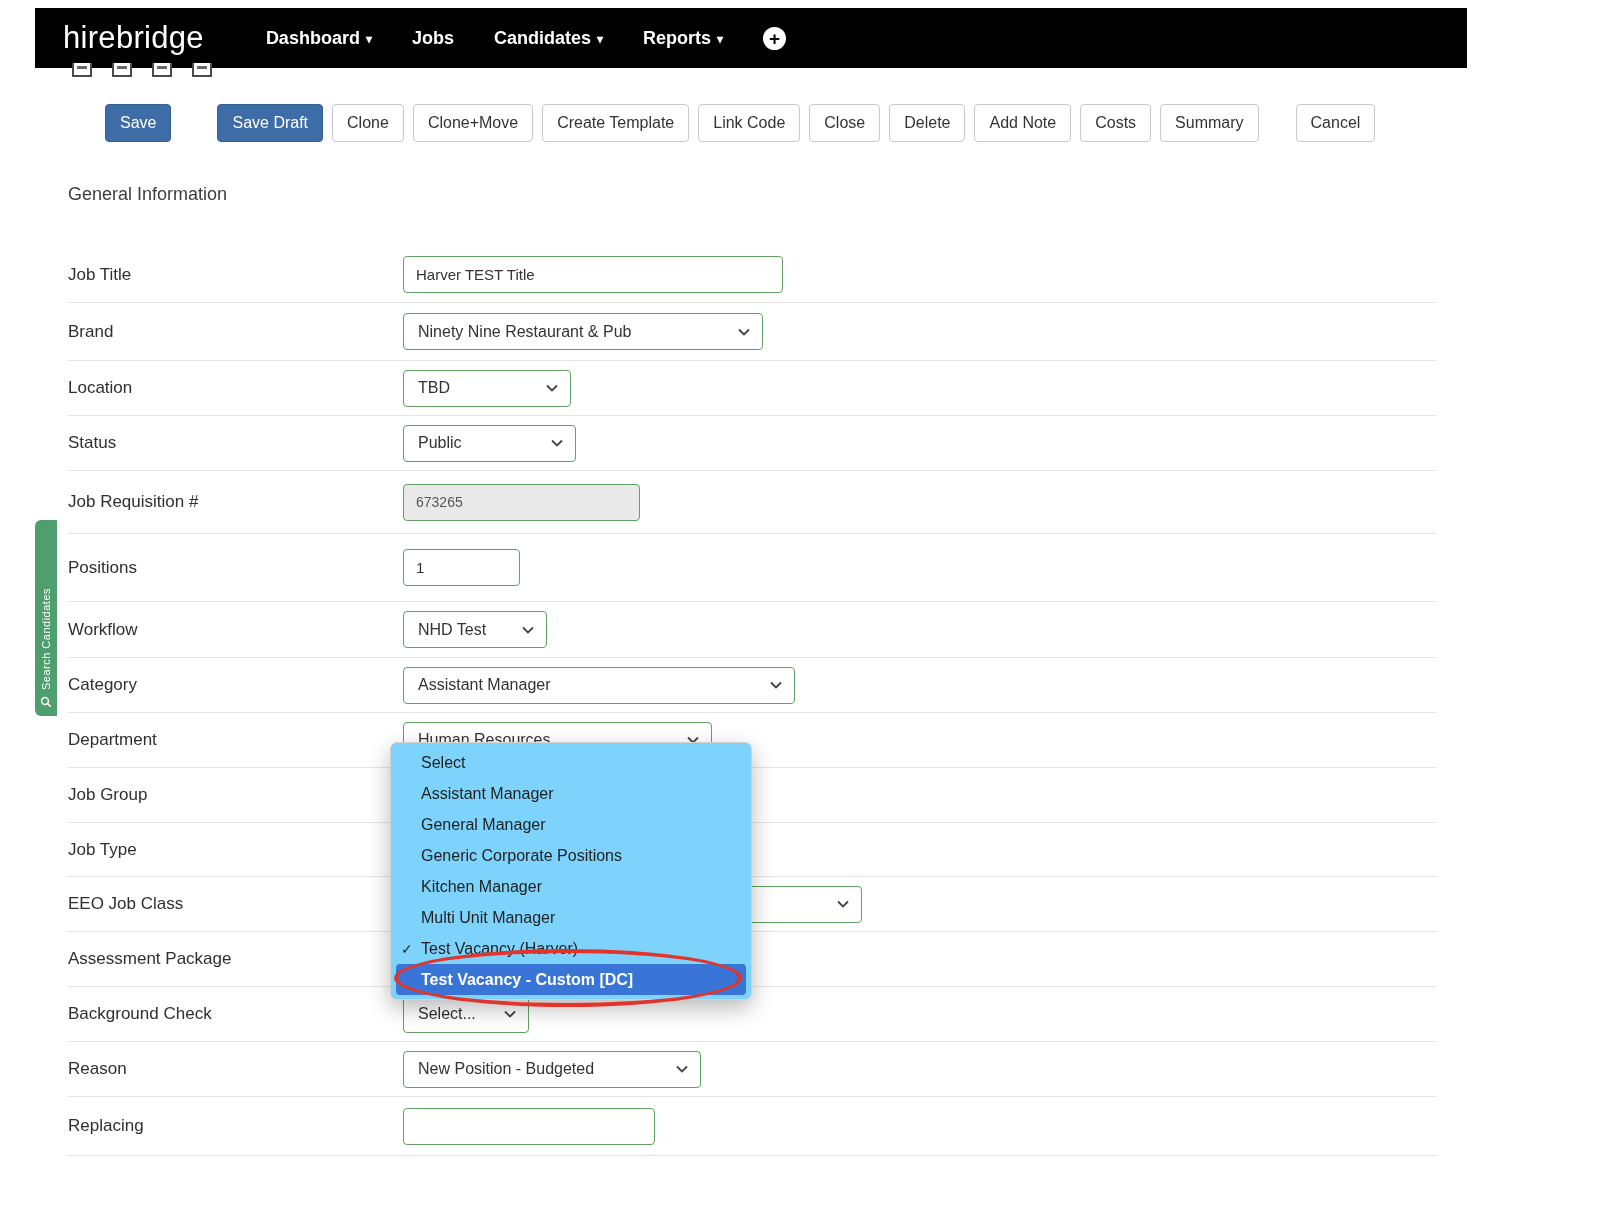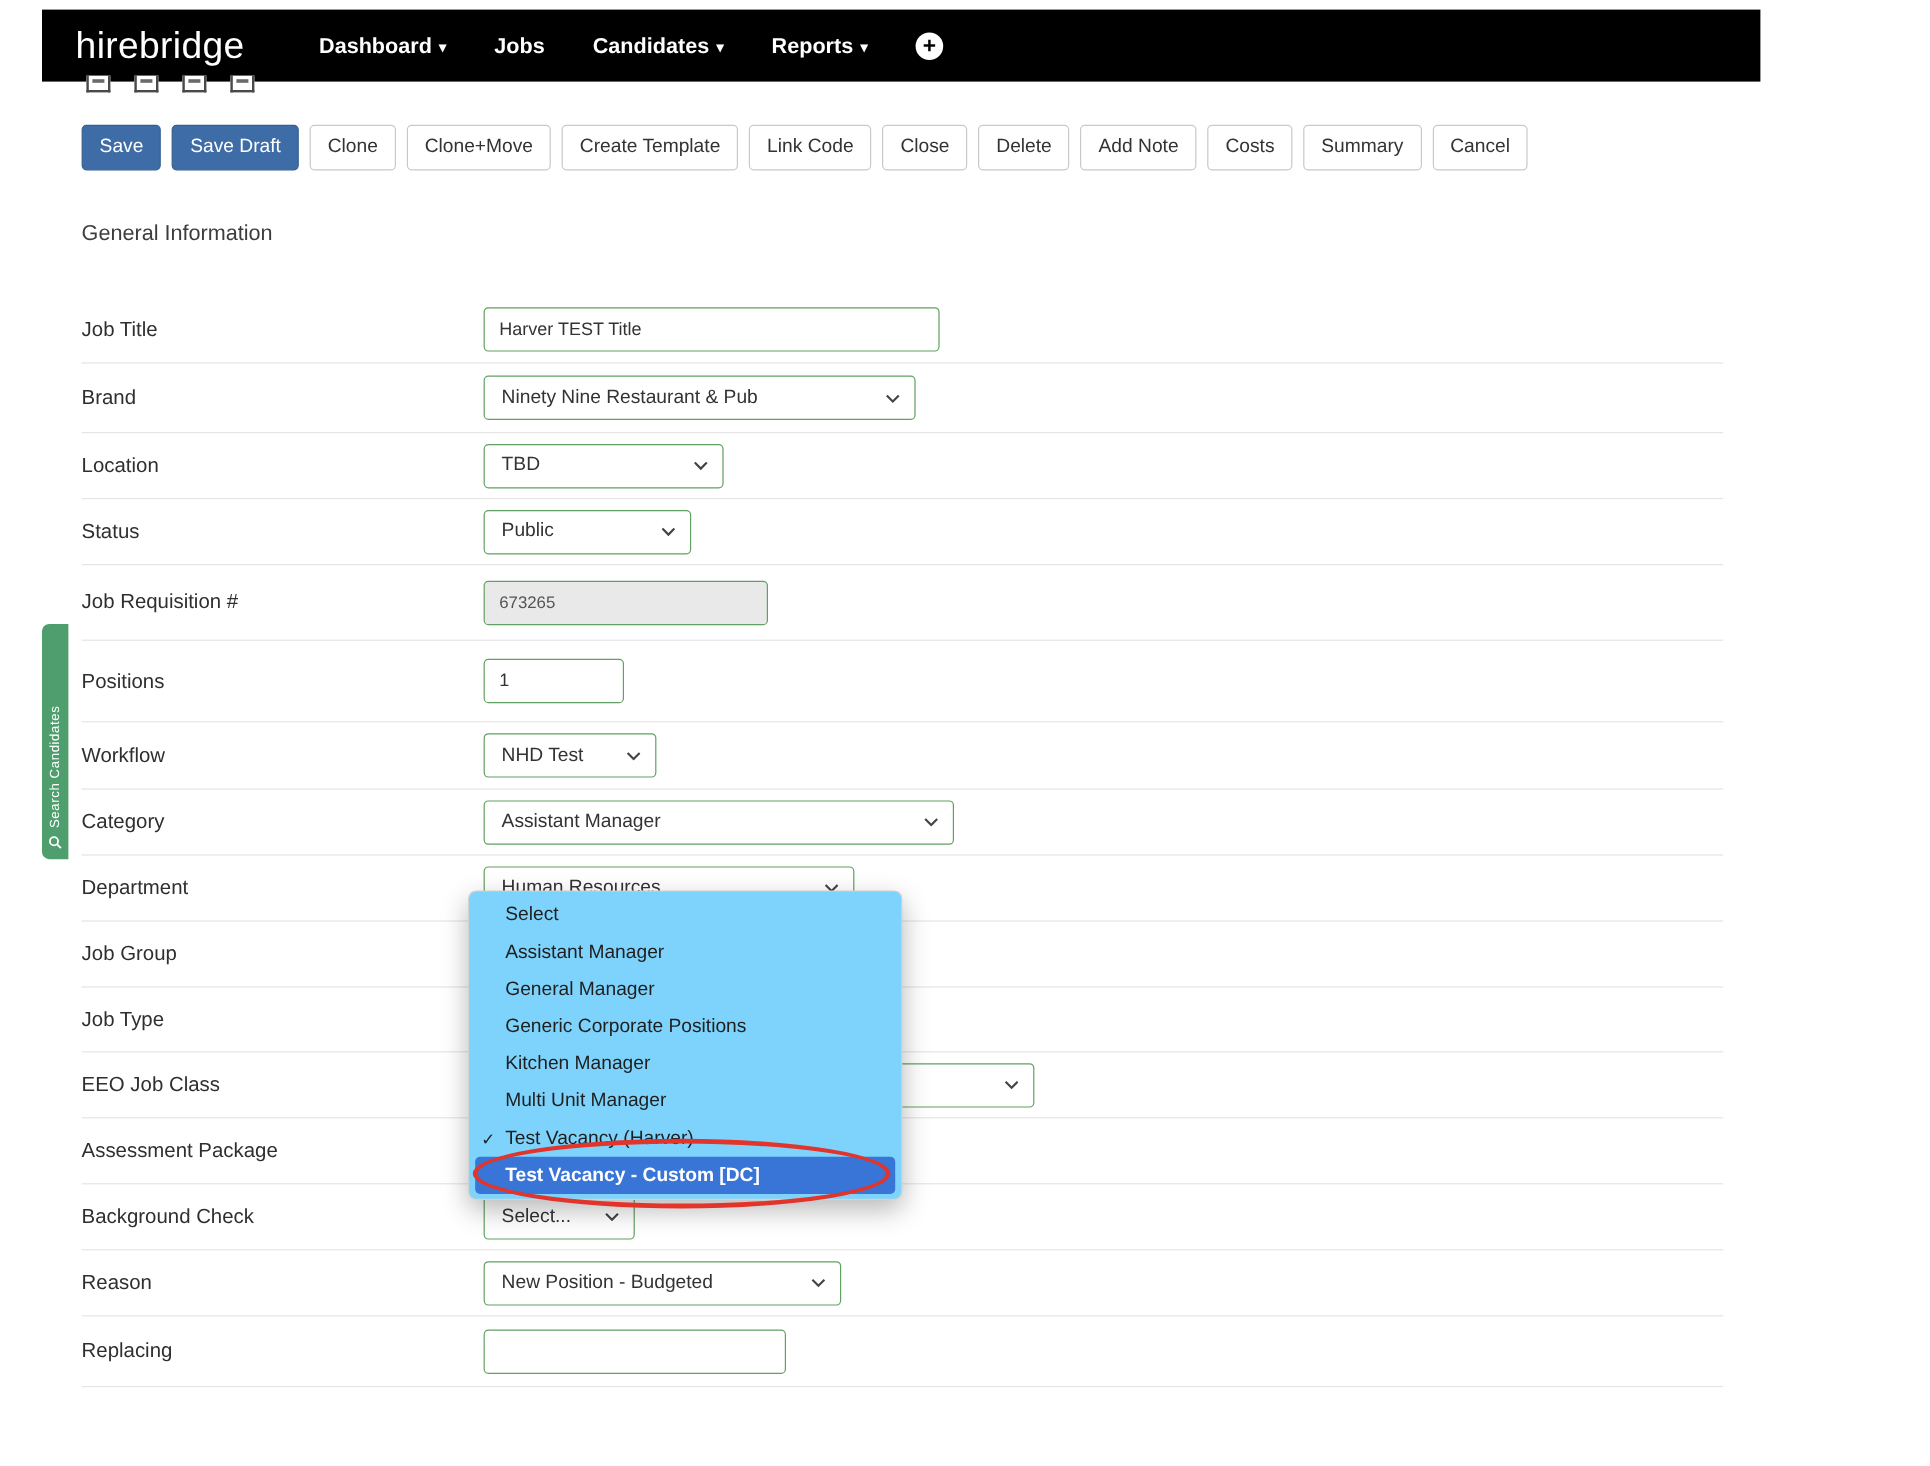--- a/index.html
+++ b/index.html
@@ -29,22 +29,22 @@
   .cut-icon { width:20px; height:14px; border:2px solid #4a4a4a; border-top:none; background:#fff; position:relative; }
   .cut-icon::after { content:""; position:absolute; left:3px; top:3px; right:3px; height:3px; background:#6a6a6a; }
 
   
   .toolbar { position:absolute; left:68px; top:104px; display:flex; gap:9px; align-items:center; }
   .btn {
     height:38px; padding:0 14px; font-size:16px; border-radius:4px;
     border:1px solid #c9c9c9; background:#fff; color:#333;
     font-family:"Liberation Sans", sans-serif; cursor:pointer; white-space:nowrap;
   }
-  .btn-primary { background:#3e6ca6; border-color:#35608f; color:#fff; }
-  .btn-cancel { }
+  .btn-primary { background:#3e6ca6; border-color:#35608f; color:#fff;margin-left:37px; }
+  .btn-cancel { margin-left:28px; }
 
   
   .heading { position:absolute; left:68px; top:184px; font-size:18px; color:#3d3d3d; font-weight:400; }
 
   
   .form { position:absolute; left:68px; top:247px; width:1368px; }
   .row { display:flex; align-items:center; border-bottom:1px solid #e5e5e5; }
   .row:nth-child(1){height:56px} .row:nth-child(2){height:58px}
   .row:nth-child(3){height:55px} .row:nth-child(4){height:55px}
   .row:nth-child(5){height:63px} .row:nth-child(6){height:68px}
@@ -166,21 +166,21 @@
     <div class="select" style="width:360px">
       <span>Ninety Nine Restaurant &amp; Pub</span>
       <svg class="chev" viewBox="0 0 12 8" width="12" height="8">
           <path d="M1 1.5 L6 6.5 L11 1.5" fill="none" stroke="#444" stroke-width="1.8"></path>
         </svg>
     </div>
   </div>
 
   <div class="row">
     <div class="flabel">Location</div>
-    <div class="select" style="width:200px">
+    <div class="select" style="width:168px">
       <span>TBD</span>
       <svg class="chev" viewBox="0 0 12 8" width="12" height="8">
           <path d="M1 1.5 L6 6.5 L11 1.5" fill="none" stroke="#444" stroke-width="1.8"></path>
         </svg>
     </div>
   </div>
 
   <div class="row">
     <div class="flabel">Status</div>
     <div class="select" style="width:173px">

